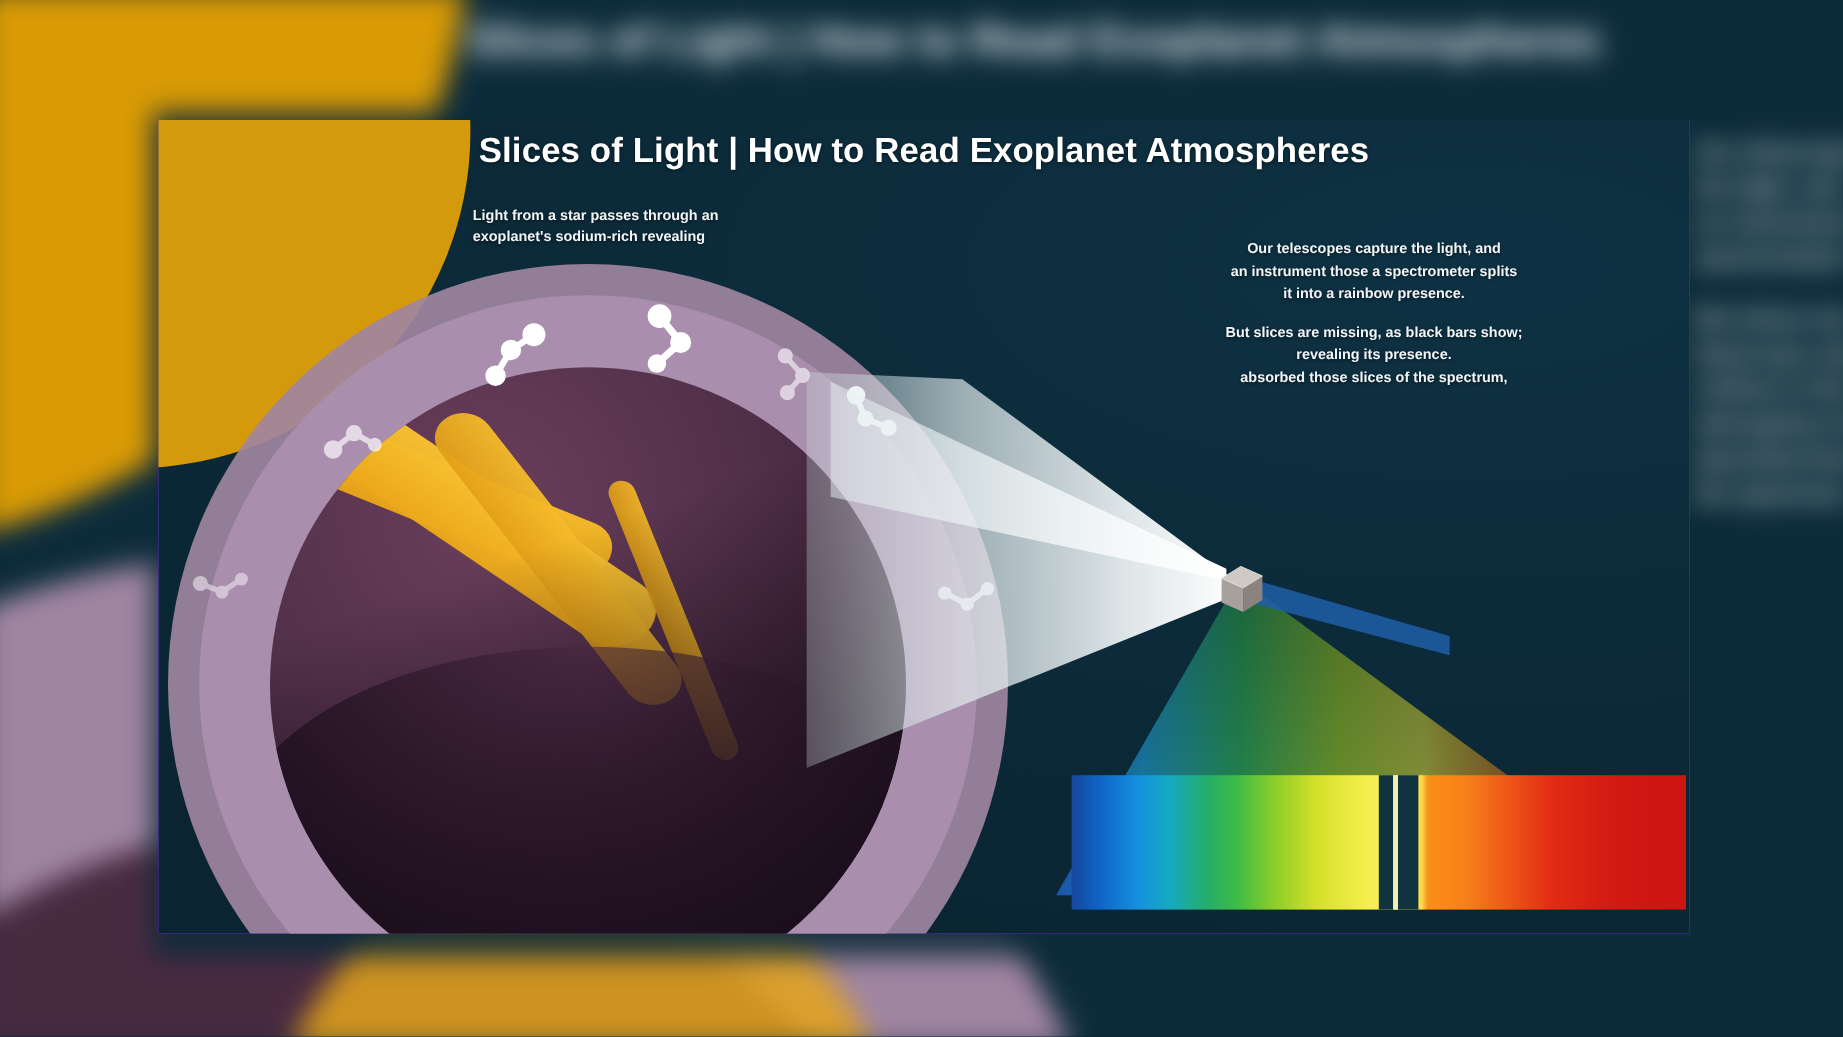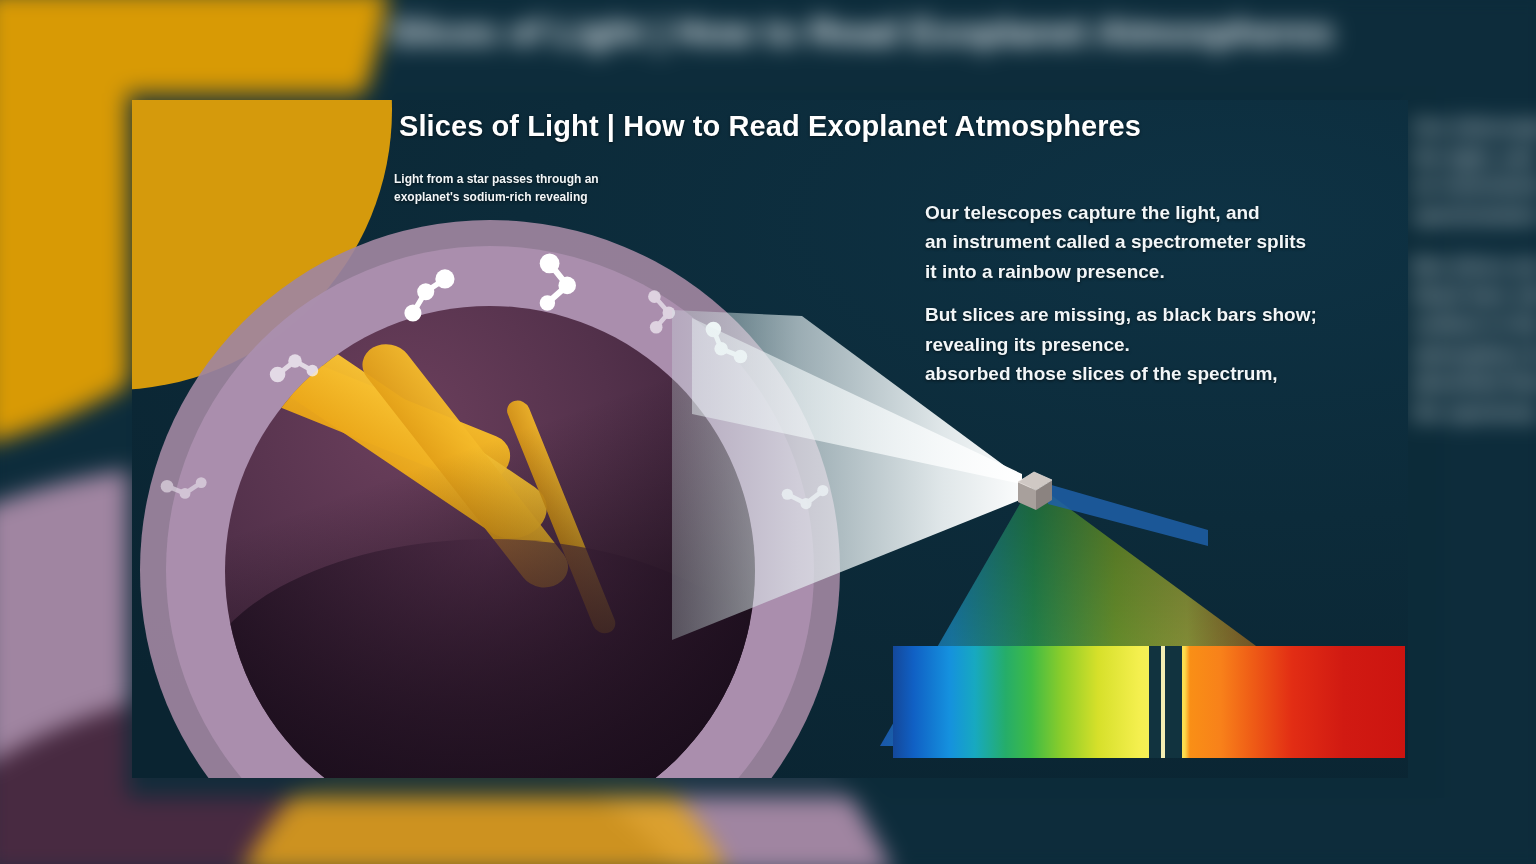--- a/index.html
+++ b/index.html
@@ -60,22 +60,22 @@
   .absorb-gap{position:absolute;top:0;height:100%;background:#f3eeb4;}
 
   
   #title{position:absolute;left:0;right:0;top:10px;text-align:center;color:#fff;
           font-size:29px;font-weight:bold;letter-spacing:.1px;
           text-shadow:0 1px 3px rgba(0,0,0,.55);}
   #leftCap{position:absolute;left:262px;top:70px;width:400px;color:#f2f6f8;
            font-size:12px;font-weight:bold;line-height:1.52;
            text-shadow:0 1px 3px rgba(0,0,0,.6);}
   #rightCap{position:absolute;left:793px;top:98px;width:440px;color:#f2f6f8;
-            font-size:19px;font-weight:bold;line-height:1.55;
-            text-shadow:0 1px 3px rgba(0,0,0,.6);}
+            font-size:12px;font-weight:bold;line-height:1.55;
+            text-shadow:0 1px 3px rgba(0,0,0,.6);text-align:center;}
   #rightCap p{margin:0 0 14px 0;}
   .cap-line{display:block;}
 </style>
 </head>
 <body>
 
 <div id="stage">
 
   <div id="bg">
     <div id="bgInner">
@@ -250,21 +250,21 @@
     <div id="title">Slices of Light | How to Read Exoplanet Atmospheres</div>
 
     <div id="leftCap">
       <span class="cap-line">Light from a star passes through an</span>
       <span class="cap-line">exoplanet's sodium-rich revealing</span>
     </div>
 
     <div id="rightCap">
       <p>
         <span class="cap-line">Our telescopes capture the light, and</span>
-        <span class="cap-line">an instrument called a spectrometer splits</span>
+        <span class="cap-line">an instrument those a spectrometer splits</span>
         <span class="cap-line">it into a rainbow presence.</span>
       </p>
       <p>
         <span class="cap-line">But slices are missing, as black bars show;</span>
         <span class="cap-line">revealing its presence.</span>
         <span class="cap-line">absorbed those slices of the spectrum,</span>
       </p>
     </div>
   </div>
 </div>

